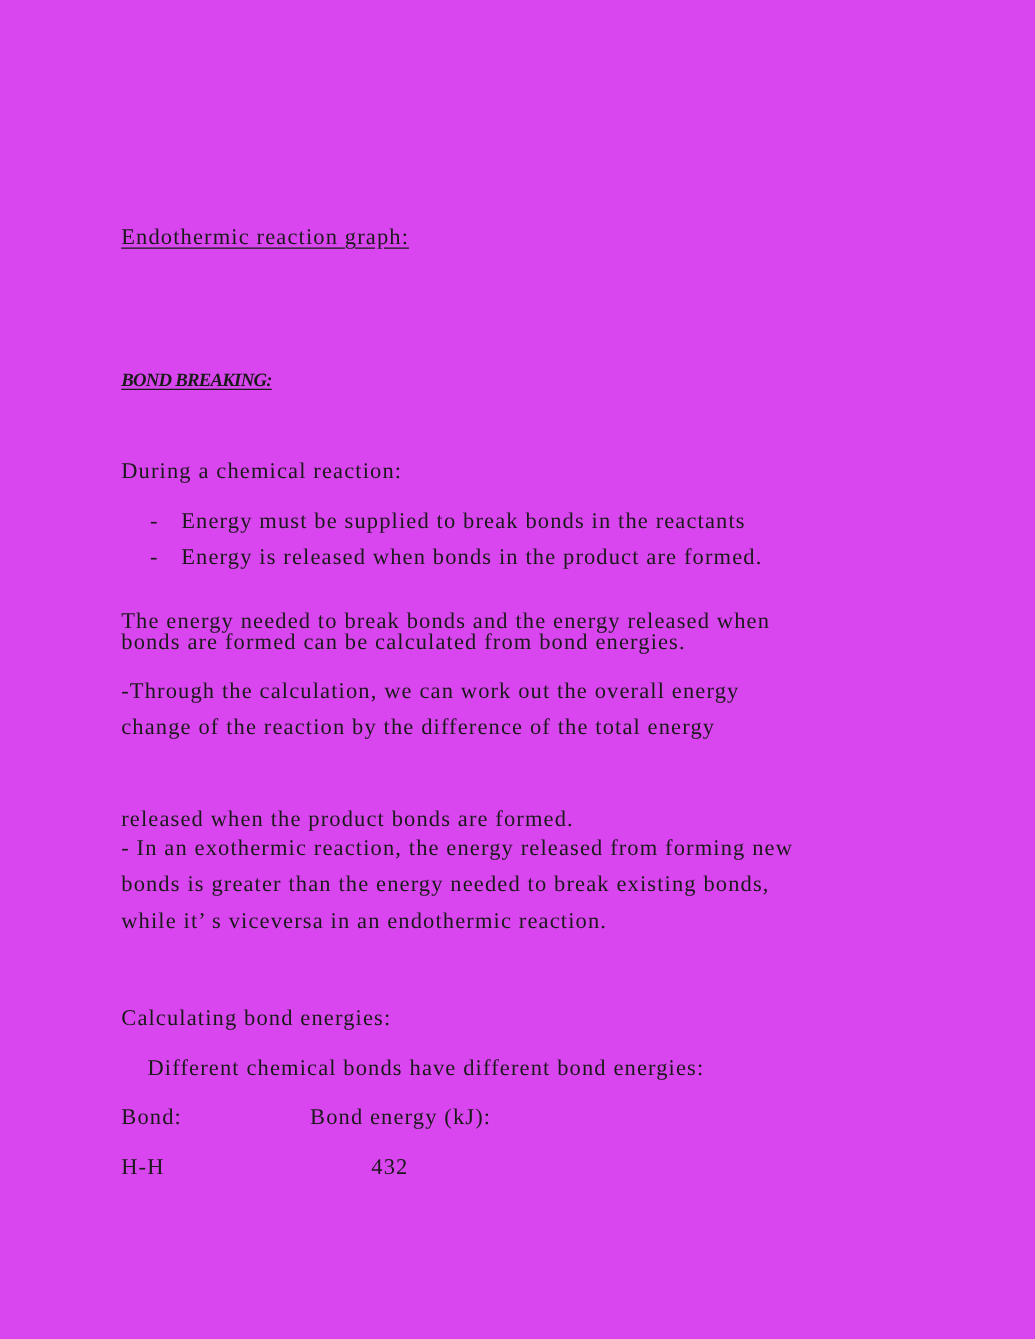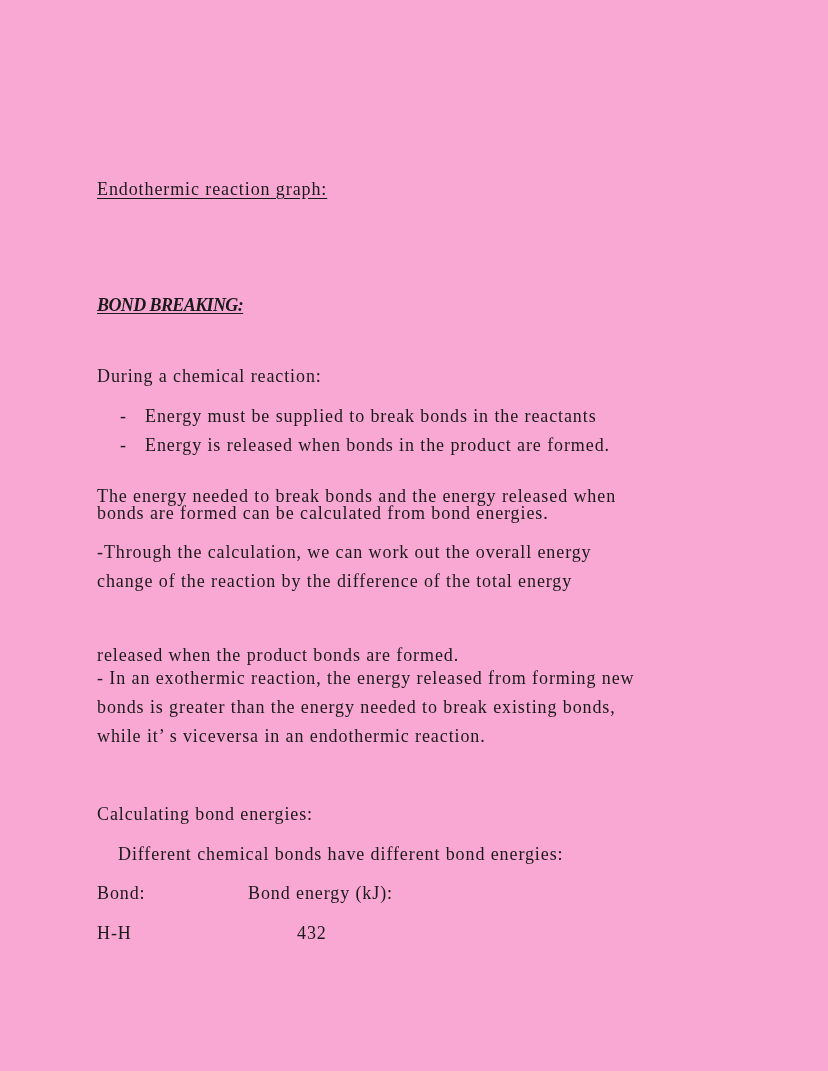--- a/index.html
+++ b/index.html
@@ -1,26 +1,26 @@
 <!DOCTYPE html>
 <html><head>
 <meta charset="utf-8">
 <style>
   html, body { margin: 0; padding: 0; background: #ffffff; }
   body { width: 828px; height: 1071px; position: relative; overflow: hidden; }
-  .page { position: absolute; left: 0; top: 0; width: 828px; height: 1071px; background: #f9a8d4; }
+  .page { position: absolute; left: 0; top: 0; width: 828px; height: 1071px; background: #d946ef; }
   .line {
     position: absolute; left: 97px; white-space: pre;
     font-family: "Liberation Serif", serif; font-size: 18px; color: #1a1a1a;
     letter-spacing: 0.9px; line-height: 22px;
   }
   .heading-u { text-decoration: underline; text-underline-offset: 3px; }
   .bold-heading {
     font-family: "Liberation Serif", serif; font-weight: bold; font-style: italic;
-    font-size: 18px; letter-spacing: -0.6px; text-decoration: underline; text-underline-offset: 2px;
+    font-size: 15px; letter-spacing: -0.6px; text-decoration: underline; text-underline-offset: 2px;
   }
   .bullet { left: 120px; }
   .bullet-text { left: 145px; }
 </style>
 </head>
 <body>
 
 <div class="page">
 
   <div class="line heading-u" style="top:178px;">Endothermic reaction graph:</div>

